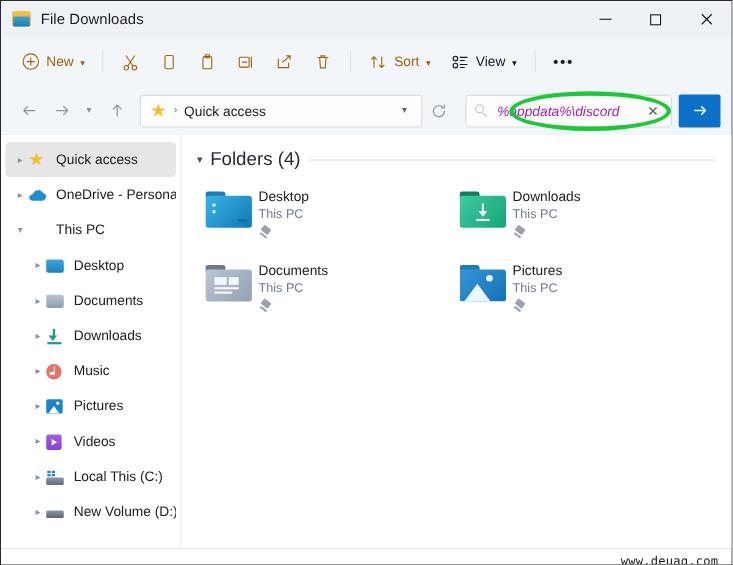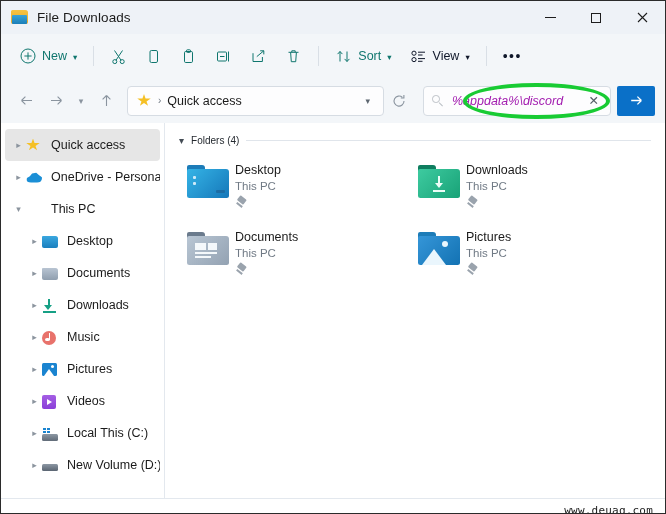--- a/index.html
+++ b/index.html
@@ -40,21 +40,21 @@
 
   
   .cmdbar{
     height:44px;background:#f3f6f9;display:flex;align-items:center;
     padding:0 10px;gap:0px;box-sizing:border-box;
   }
   .cbtn{
     height:32px;display:flex;align-items:center;gap:6px;padding:0 9px;
     border-radius:4px;cursor:default;color:#0f172a;font-size:12.5px;white-space:nowrap;
   }
-  .cbtn.dim{color:#0f766e;}
+  .cbtn.dim{color:#a16207;}
   .sep{width:1px;height:20px;background:#d9dfe6;margin:0 7px;}
   .chev{font-size:8.5px;line-height:1;position:relative;top:1px;}
   .ic{display:inline-block;line-height:0;}
 
   
   .navbar{
     height:45px;display:flex;align-items:center;padding:0 10px;box-sizing:border-box;
     background:#f3f6f9;gap:0;
   }
   .navbtn{
@@ -161,21 +161,21 @@
     background:linear-gradient(#8c97a3,#606b78);border-radius:1.5px;}
   .i-disk .win{position:absolute;left:1px;top:0;width:7px;height:6px;}
   .i-disk .win i{position:absolute;width:3px;height:2.5px;background:#1a84d0;}
   .i-disk2 .dbody{position:absolute;left:0;bottom:2px;width:16px;height:7px;
     background:linear-gradient(#8c97a3,#5a6572);border-radius:1.5px;}
 
   
   .content{flex:1;background:#ffffff;padding:12px 0 0 14px;box-sizing:border-box;overflow:hidden;}
   .grouphdr{display:flex;align-items:center;gap:7px;padding-right:14px;}
   .gchev{color:#444c55;font-size:10px;}
-  .gtitle{font-size:10px;color:#24292f;white-space:nowrap;}
+  .gtitle{font-size:17px;color:#24292f;white-space:nowrap;}
   .gline{flex:1;height:1px;background:#e0e5eb;}
   .grid{display:flex;flex-wrap:wrap;margin-top:10px;}
   .item{
     width:231px;height:65px;display:flex;align-items:flex-start;
     padding:5px 6px;box-sizing:border-box;border-radius:4px;margin-bottom:2px;
   }
   .thumb{width:46px;flex:0 0 46px;display:flex;align-items:flex-start;justify-content:center;padding-top:4px;}
   .fold{width:42px;height:33px;position:relative;}
   .fold .tab{position:absolute;left:0;top:0;width:18px;height:6px;border-radius:2px 3px 0 0;}
   .fold .bd{position:absolute;left:0;top:4px;width:42px;height:29px;border-radius:2px 3px 2.5px 2.5px;}

